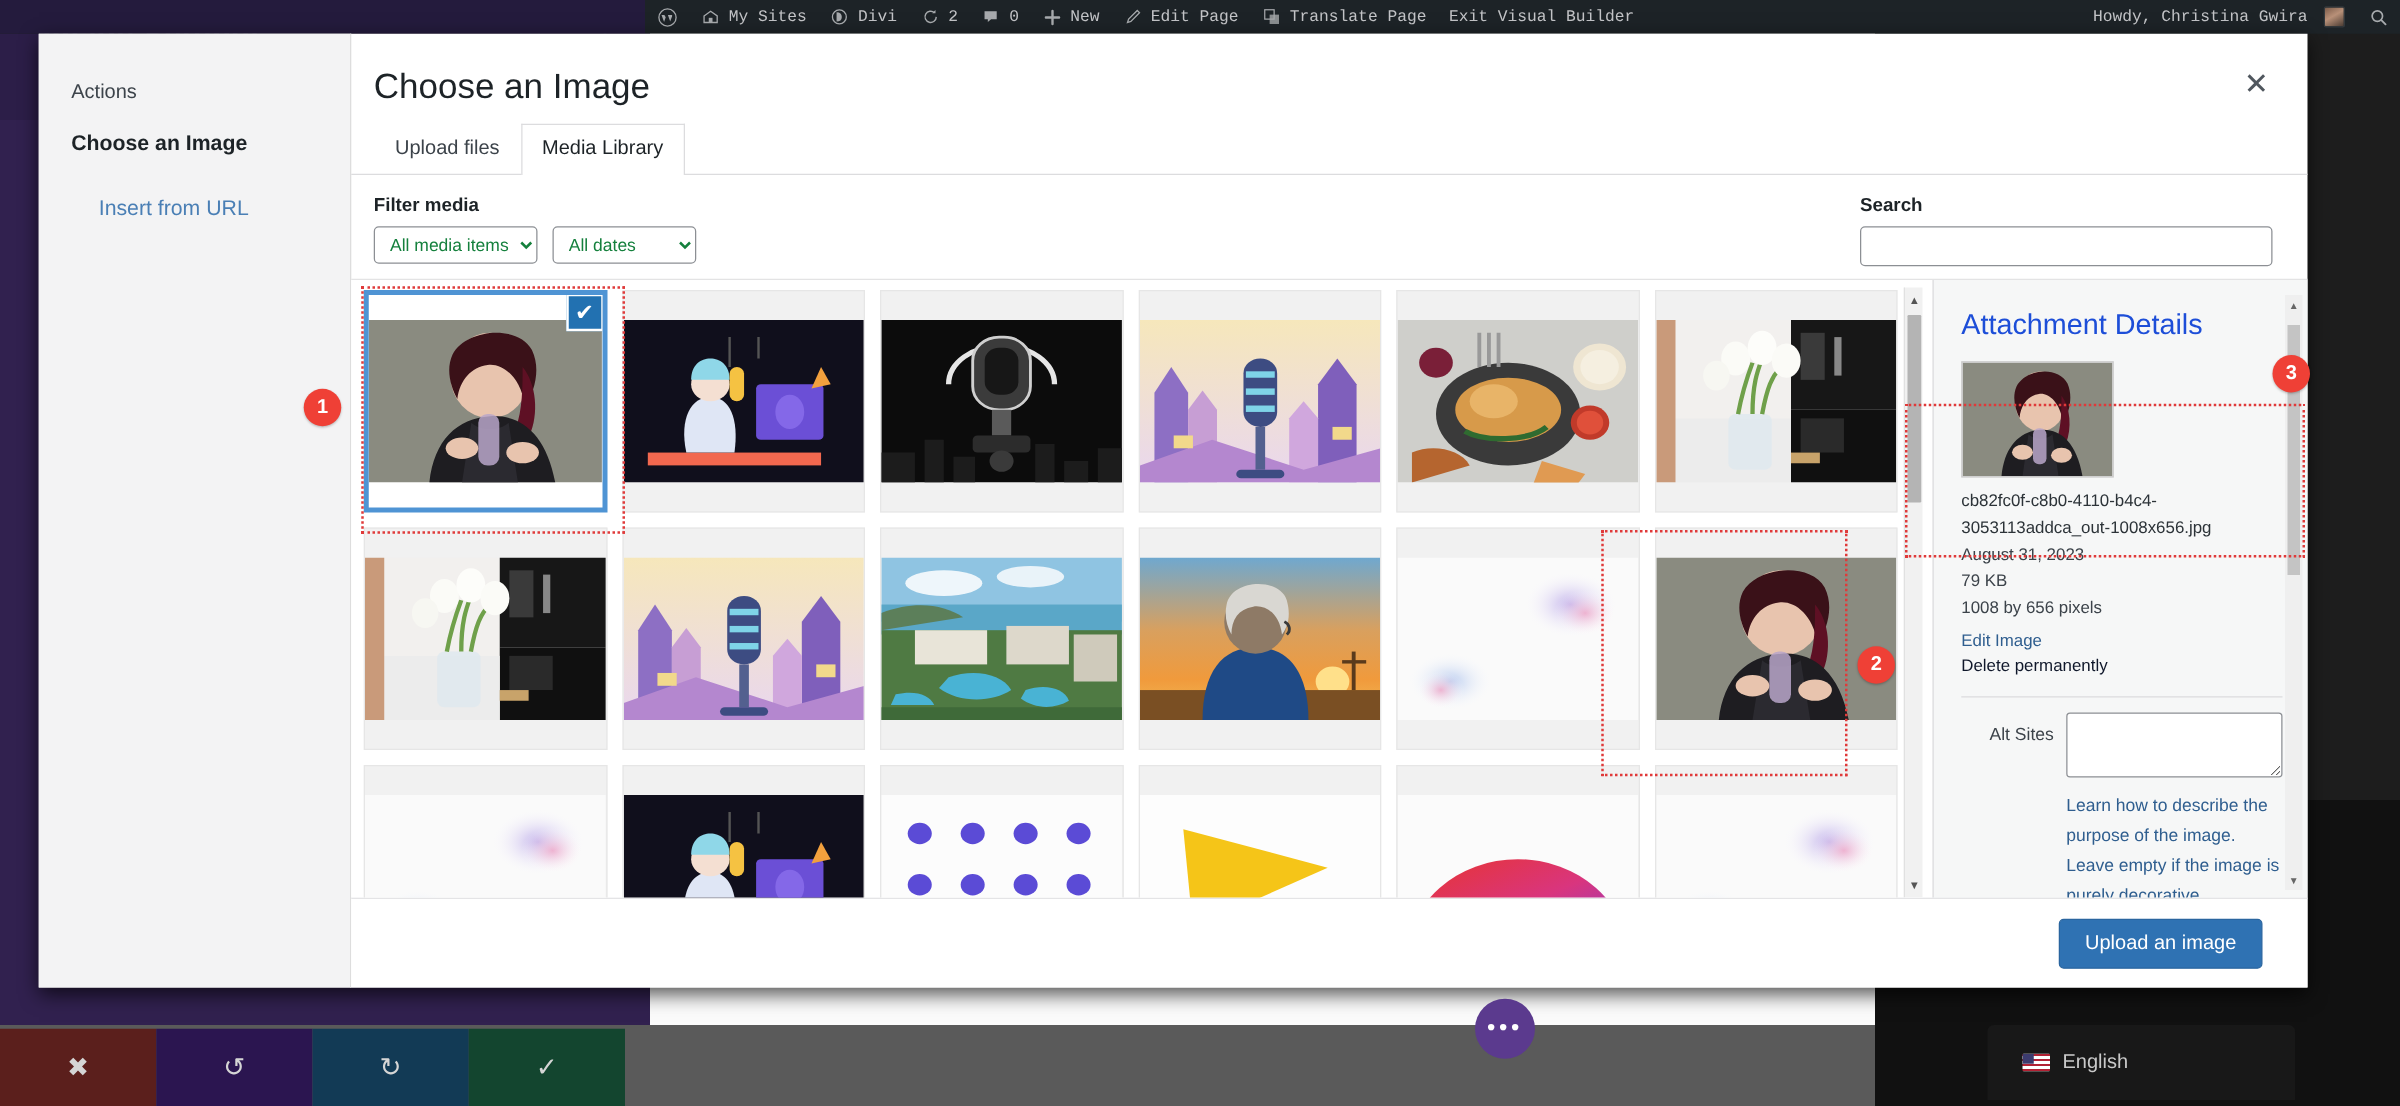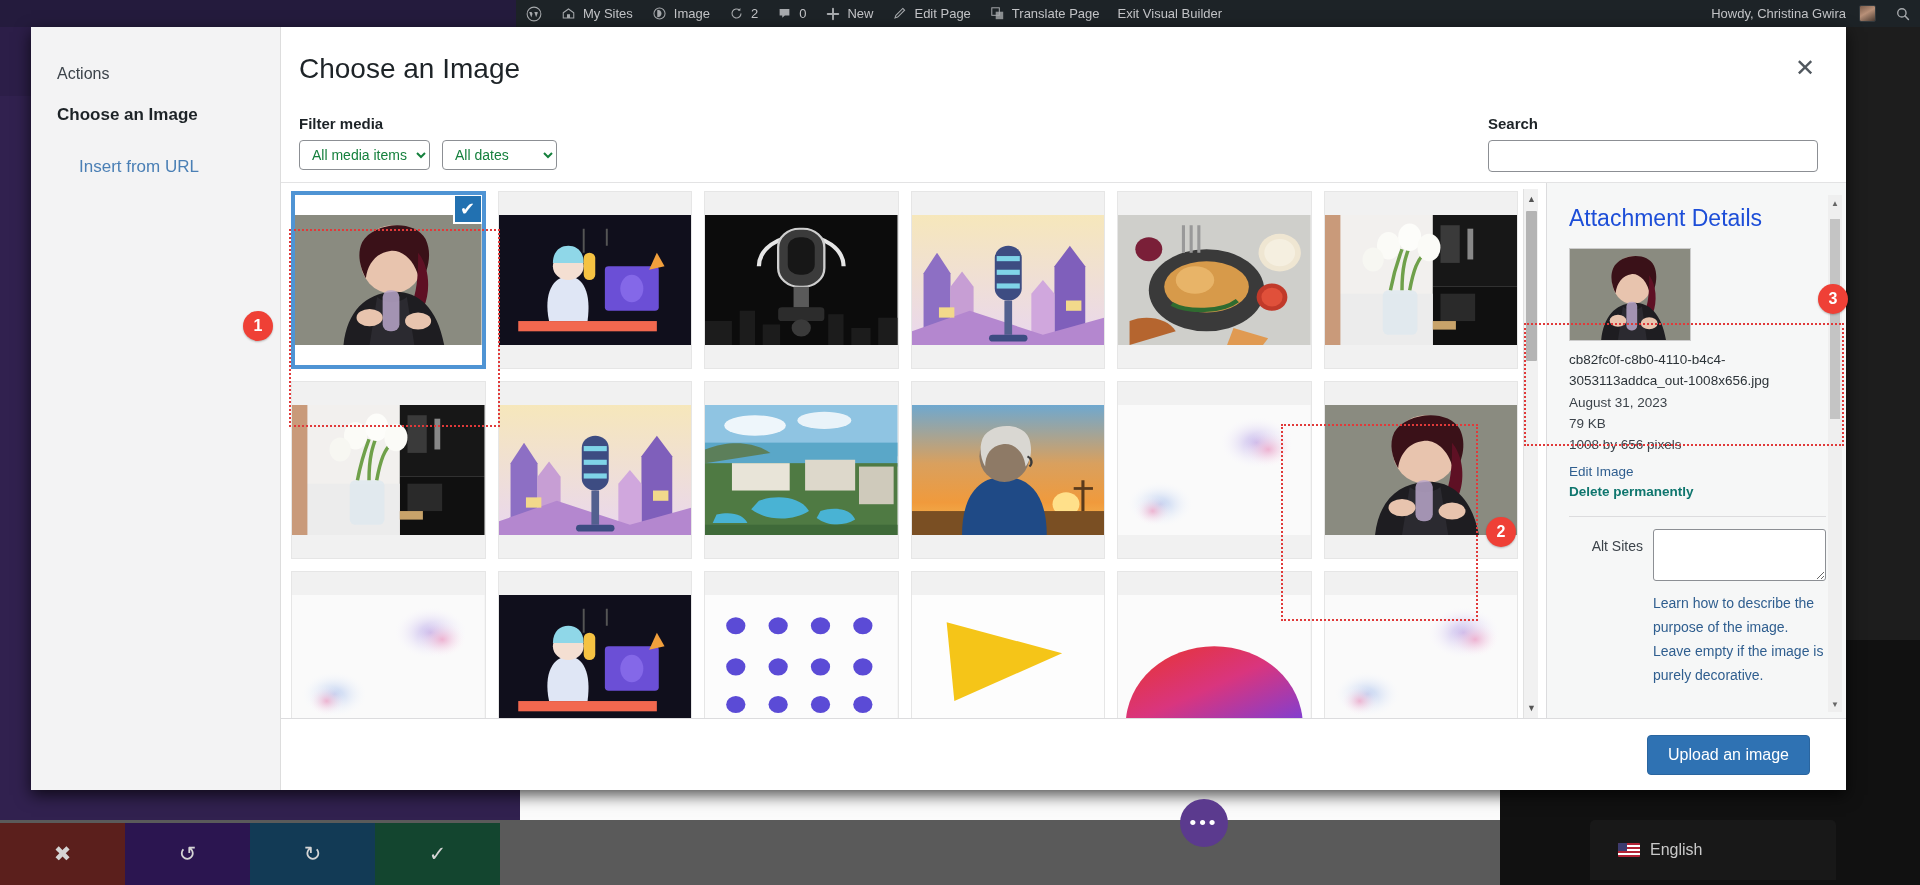--- a/index.html
+++ b/index.html
@@ -30,21 +30,21 @@
   .bg-icon { width: 18px; height: 20px; opacity: .75; }
   .bg-rightarea { position: absolute; left: 520px; top: 0; right: 0; bottom: 65px; background: #5e5e5e; }
   .bg-whitecol { position: absolute; left: 520px; top: 0; width: 980px; bottom: 65px; background: #fbfbfb; }
   .bg-dark-right { position: absolute; right: 0; top: 0; width: 420px; bottom: 0; background: #1d1d1d; }
   .bg-dark-right2 { position: absolute; right: 0; top: 640px; width: 420px; bottom: 0; background: #111; }
 
   
   #adminbar {
     position: absolute; left: 0; top: 0; width: 1920px; height: 27px;
     background: #1d2327; color: #c3c4c7; display: flex; align-items: center;
-    font-size: 13px; z-index: 60;
+    font-size: 13px; z-index: 60; font-family: Liberation Mono, monospace;
   }
   #adminbar .ab-left { width: 516px; height: 27px; background: #241b3d; }
   #adminbar .ab-items { display: flex; align-items: center; height: 27px; }
   .ab-item {
     display: flex; align-items: center; gap: 6px; height: 27px;
     padding: 0 9px; color: #c3c4c7; white-space: nowrap; cursor: pointer;
   }
   .ab-ico { display: inline-flex; align-items: center; justify-content: center; width: 17px; height: 17px; color: #a7aaad; }
   .ab-spacer { flex: 1; }
   .ab-avatar {
@@ -179,21 +179,21 @@
   .details-thumb {
     width: 122px; height: 93px; border: 1px solid #ccc; background: #ddd;
     overflow: hidden;
   }
   .meta { margin-top: 8px; }
   .meta div { font-size: 13.5px; color: #3c434a; line-height: 1.58; word-break: break-word; }
   .meta .fname { color: #2c3338; }
   .acts { margin-top: 6px; }
   .acts a { display: block; font-size: 13.5px; line-height: 1.5; cursor: pointer; }
   .act-edit { color: #2f5e8f; }
-  .act-delete { color: #0f766e; font-weight: bold; }
+  .act-delete { color: #0f172a; }
   .details-sep { border-top: 1px solid #dcdcde; margin: 14px 0 12px 0; }
 
   .field-row { display: flex; align-items: flex-start; gap: 10px; }
   .field-label { font-size: 14px; color: #3c434a; width: 74px; text-align: right; padding-top: 9px; flex: 0 0 74px; }
   textarea.alt-text {
     flex: 1; height: 52px; border: 1px solid #8c8f94; border-radius: 3px;
     background: #fff; resize: vertical; font-family: "Liberation Sans", sans-serif;
     font-size: 14px; padding: 5px 6px;
   }
   .helper { margin: 10px 0 0 84px; font-size: 14px; line-height: 1.72; color: #2f5e8f; cursor: pointer; }
@@ -324,21 +324,21 @@
       <span>My Sites</span>
     </div>
 
     <div class="ab-item">
       <span class="ab-ico">
         <svg viewBox="0 0 20 20" width="15" height="15">
             <circle cx="10" cy="10" r="7.4" fill="none" stroke="currentColor" stroke-width="1.4"></circle>
             <path d="M7 5v10c3.6 0 5.6-2 5.6-5S10.6 5 7 5z" fill="currentColor"></path>
           </svg>
       </span>
-      <span>Image</span>
+      <span>Divi</span>
     </div>
 
     <div class="ab-item">
       <span class="ab-ico">
         <svg viewBox="0 0 20 20" width="15" height="15">
             <path d="M16 10a6 6 0 11-1.9-4.4" fill="none" stroke="currentColor" stroke-width="1.5"></path>
             <path d="M15.2 2.6v3.6h-3.6z" fill="currentColor"></path>
           </svg>
       </span>
       <span>2</span>
@@ -414,20 +414,28 @@
       <span>Insert from URL</span>
     </div>
   </div>
 
   <div id="modal-body">
 
     <div id="modal-close">✕</div>
 
     <h1 class="modal-title">Choose an Image</h1>
 
+    <div class="tabs">
+      <div class="tab">
+        <span>Upload files</span>
+      </div>
+      <div class="tab active">
+        <span>Media Library</span>
+      </div>
+    </div>
 
     <div class="filters-row">
       <div class="filter-group">
         <div class="filter-label">Filter media</div>
         <div class="selects">
           <select class="wp-select" id="sel-media"><option value="All media items">All media items</option><option value="Images">Images</option><option value="Audio">Audio</option><option value="Video">Video</option><option value="Documents">Documents</option><option value="Spreadsheets">Spreadsheets</option><option value="Archives">Archives</option><option value="Unattached">Unattached</option><option value="Mine">Mine</option></select>
           <select class="wp-select" id="sel-dates" style="min-width:108px"><option value="All dates">All dates</option><option value="August 2023">August 2023</option><option value="July 2023">July 2023</option><option value="June 2023">June 2023</option></select>
         </div>
       </div>
 

